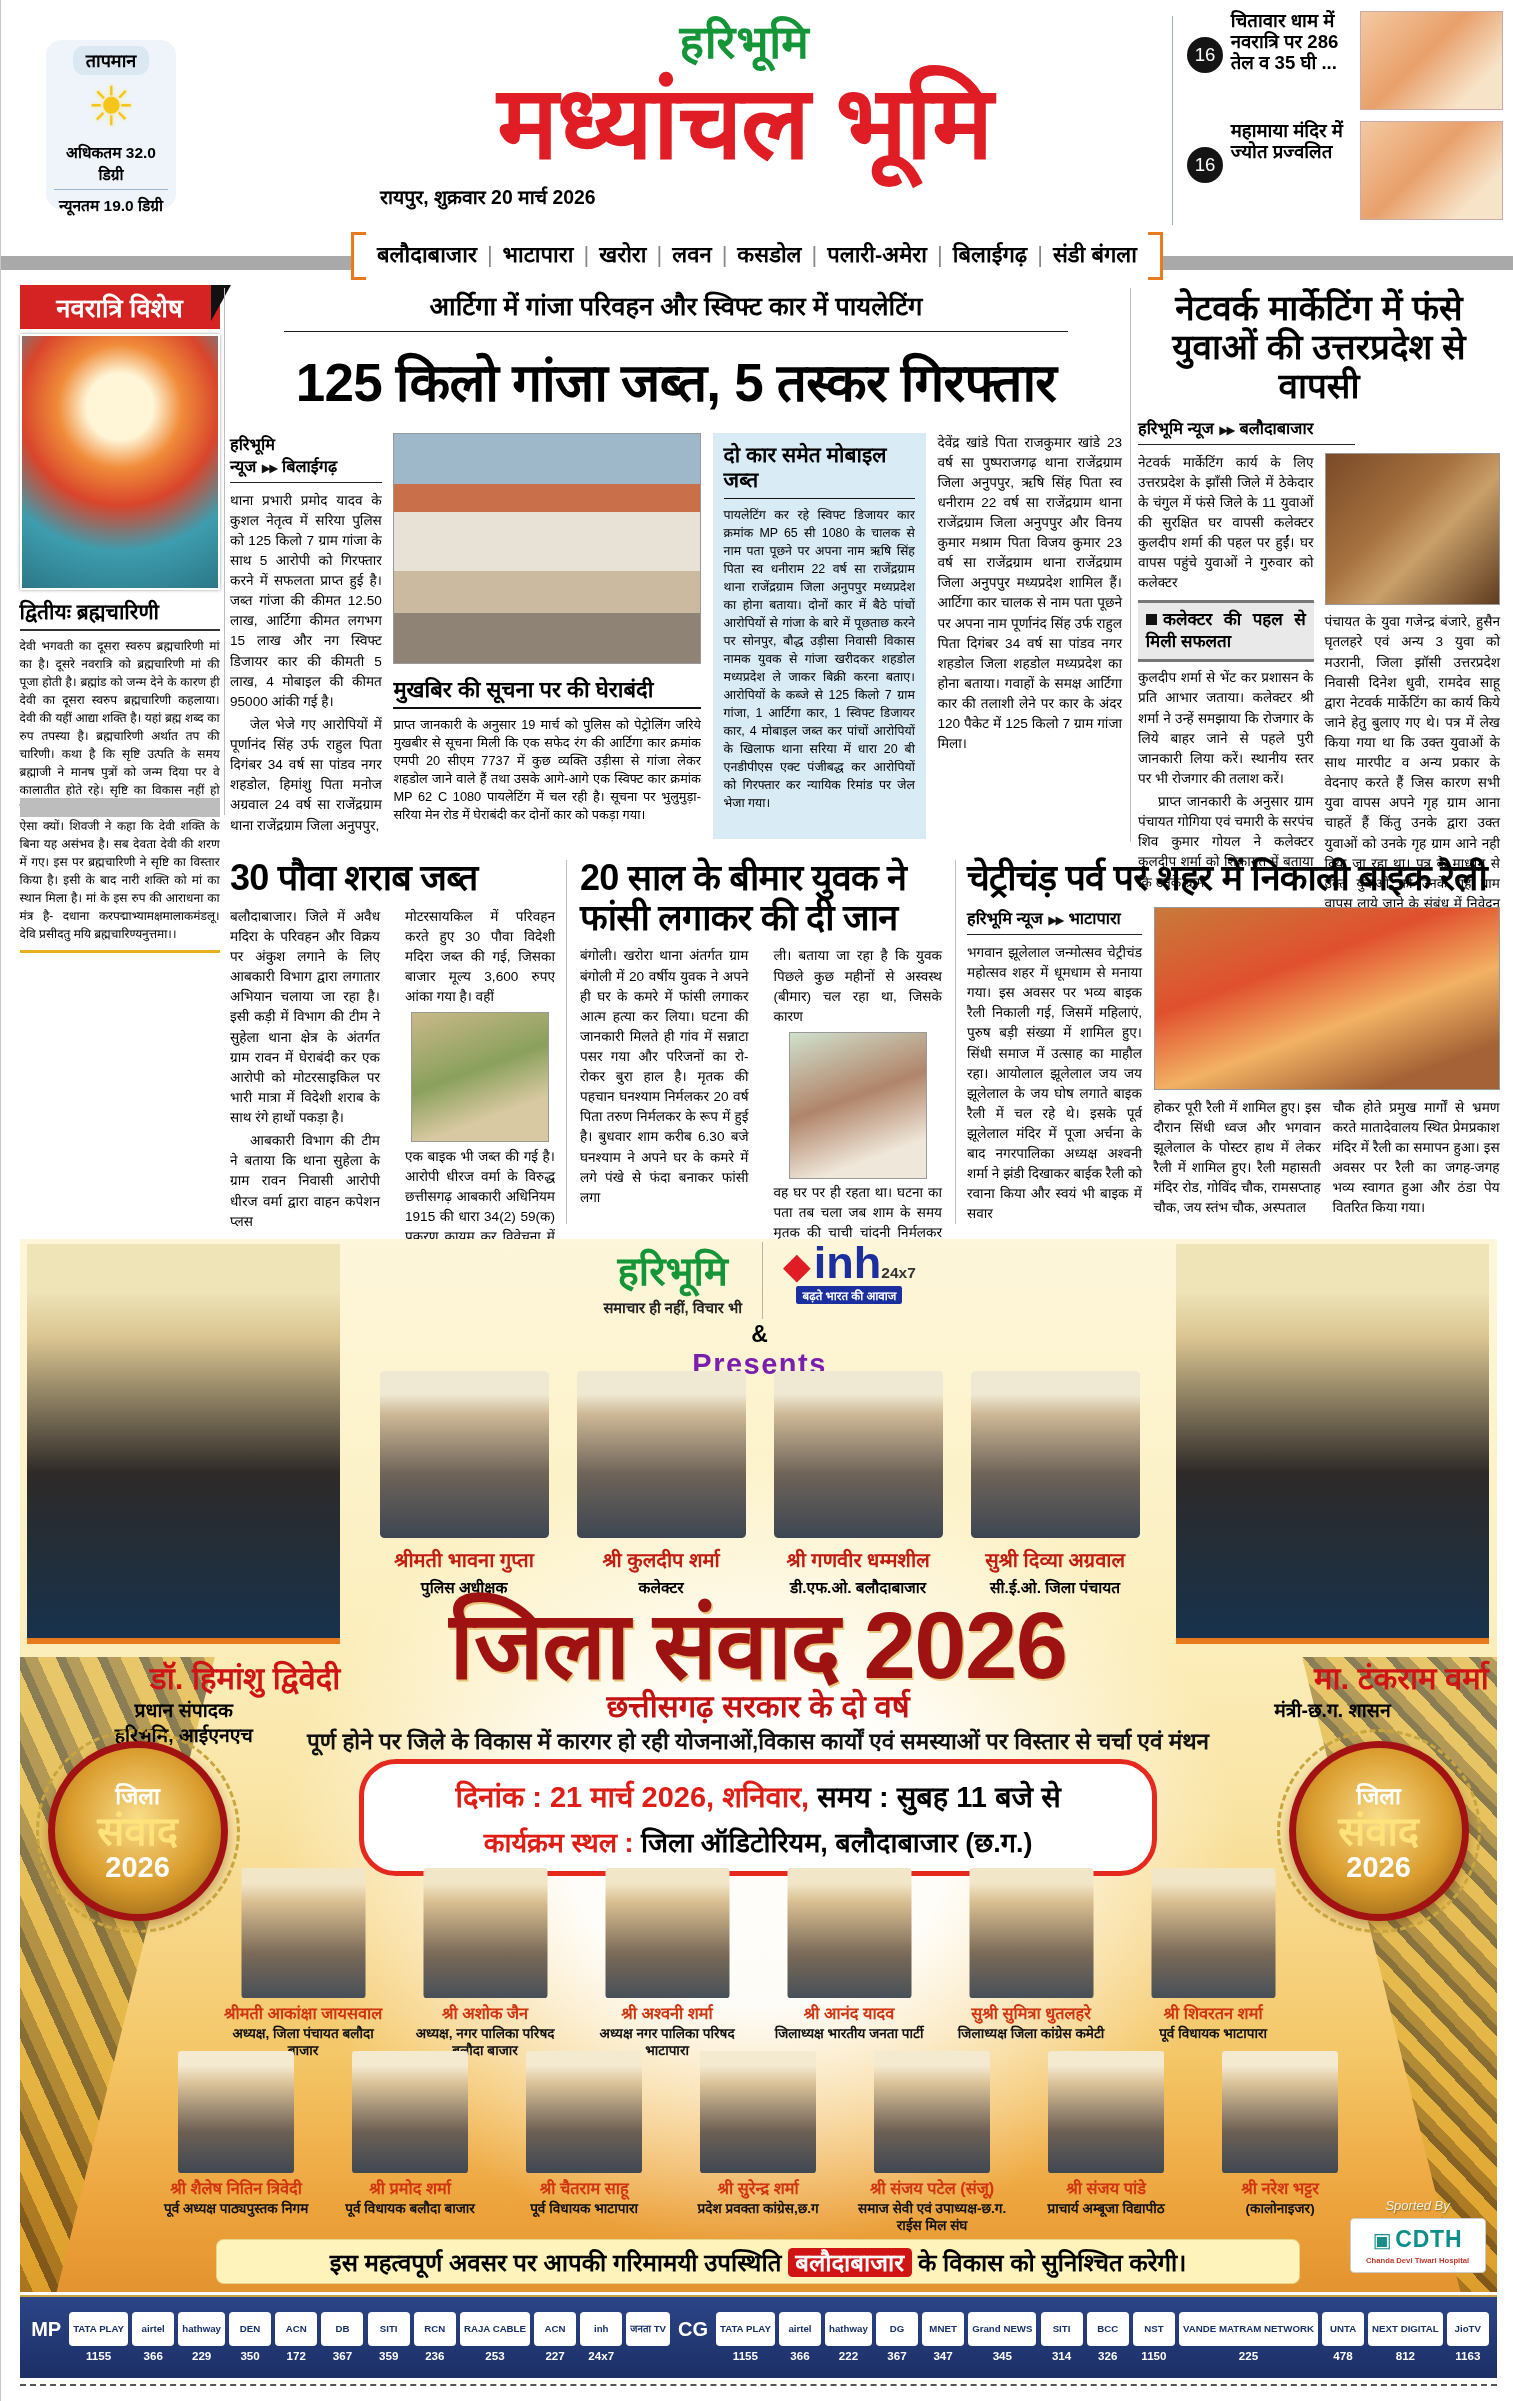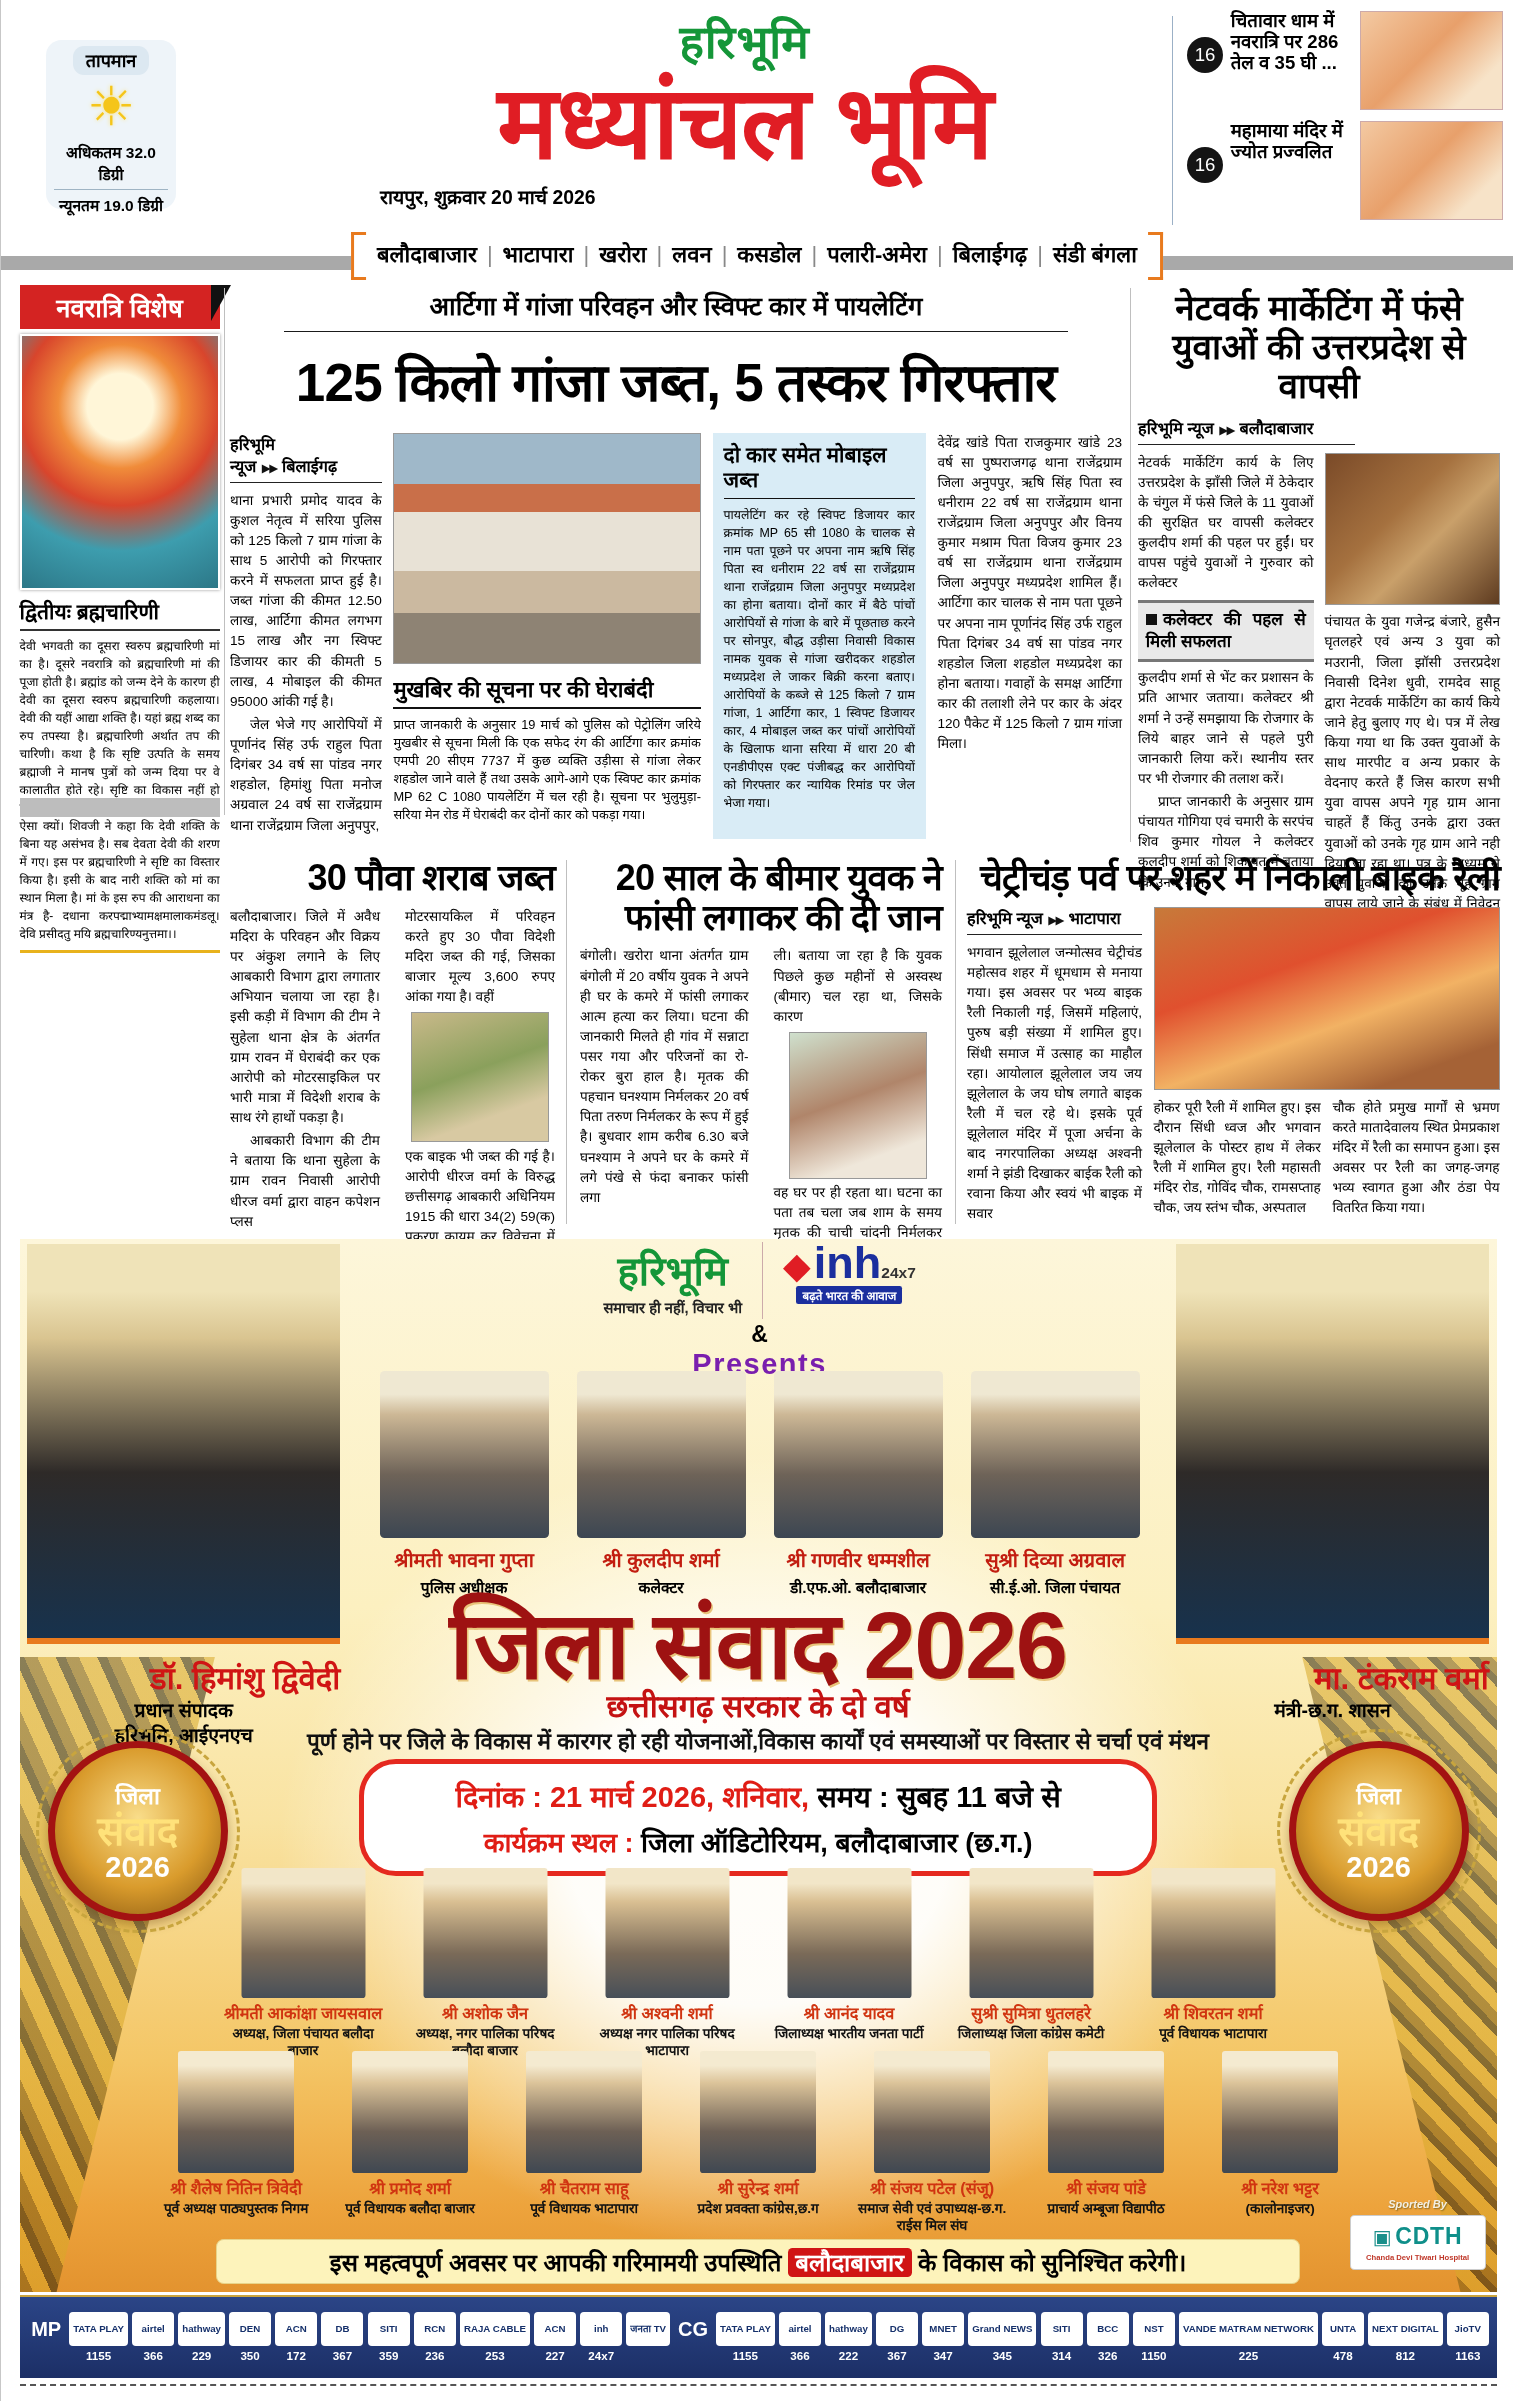--- a/index.html
+++ b/index.html
@@ -67,21 +67,21 @@
 .net-cols{display:flex;gap:11px;margin-top:6.2px}
 .net-col{width:50%}
 .ph-meet{width:100%;height:152px;border:0.8px solid #999;background:linear-gradient(135deg,#7a4a28,#a5713f 40%,#c9a06a 60%,#5e3b20);margin-bottom:7.7px}
 .inset{border-top:3.9px solid #777;border-bottom:3.9px solid #777;background:#e9e9e9;padding:6.2px 7.7px;font-size:17px;font-weight:bold;line-height:1.3;margin:6.2px 0}
 .inset .sq{display:inline-block;width:11px;height:11px;background:#111;margin-right:6.2px}
 
 .story{position:absolute;top:858px}
 #liquor{left:229px;width:325px}
 #suicide{left:579px;width:362px}
 #rally{left:966px;width:533px}
-.headline3{font-size:36px;font-weight:bold;text-align:right;letter-spacing:-0.8px;margin-bottom:9.3px;line-height:1.1}
+.headline3{font-size:36px;font-weight:bold;text-align:left;letter-spacing:-0.8px;margin-bottom:9.3px;line-height:1.1}
 .twocol{display:flex;gap:25px}
 .twocol>div{width:50%}
 .ph-liquor{width:92%;height:130px;margin:4.6px auto;border:0.8px solid #999;background:linear-gradient(160deg,#c9b98a,#8aa05c 45%,#d8c9a2 75%)}
 .ph-boy{width:82%;height:147px;margin:4.6px auto;border:0.8px solid #999;background:linear-gradient(160deg,#cfe0cd,#b0856a 45%,#efe7da 80%)}
 .ph-rally{width:100%;height:183px;border:0.8px solid #999;background:linear-gradient(160deg,#c77a3a,#e0502e 35%,#f2b264 60%,#a56236 85%)}
 .rally-grid{display:flex;gap:11.6px}
 .rally-c1{width:175px}
 .rally-right{width:346px}
 .rally-belowcols{display:flex;gap:11.6px;margin-top:7.7px}
 .rally-belowcols>div{width:50%}
@@ -130,21 +130,21 @@
 .grow1{top:629px;width:1115px}
 .grow2{top:812px;width:1208px}
 .guest{text-align:center}
 .grow1 .guest{width:160px}
 .grow2 .guest{width:152px}
 .ph-g1{width:124px;height:130px;margin:0 auto;background:linear-gradient(180deg,#f2e6c8 0 12%,#d9bf92 26%,#7a6a58 66%,#474f58 100%);border-radius:3.1px}
 .ph-g2{width:116px;height:122px;margin:0 auto;background:linear-gradient(180deg,#f4ead0 0 12%,#dcc49a 26%,#6d6055 66%,#3f4852 100%);border-radius:3.1px}
 .g-name{color:#d03410;font-size:16.3px;font-weight:bold;margin-top:6.2px;line-height:1.15}
 .g-role{color:#111;font-size:13.6px;font-weight:bold;margin-top:3.1px;line-height:1.25}
 .sponsor{position:absolute;right:11px;top:959px;width:136px;text-align:center}
-.sponsor-by{color:#f3efe3;font-size:11px;font-weight:bold;font-style:italic;text-shadow:0.8px 0.8px 1.5px #8a6a20}
+.sponsor-by{color:#f3efe3;font-size:13px;font-weight:normal;font-style:italic;text-shadow:0.8px 0.8px 1.5px #8a6a20}
 .sponsor-box{background:#fff;border:0.8px solid #ccc;border-radius:4.6px;margin-top:4.6px;padding:7.7px 4.6px}
 .cdth-mark{font-size:20px;color:#1a8f8a}
 .cdth-name{color:#0f8f8a;font-size:23px;font-weight:bold;letter-spacing:0.8px}
 .cdth-sub{color:#c0392b;font-size:7.7px;font-weight:bold;margin-top:2.3px}
 .ad-tagline{position:absolute;left:50%;transform:translateX(-50%);bottom:7.7px;width:1084px;background:#fdf3bb;border-radius:7.7px;border:1.5px solid #e8d48a;text-align:center;padding:5.4px 0;font-size:24px;font-weight:bold}
 .tag-hl{background:#d01414;color:#fff;border-radius:4.6px;padding:0.8px 7.7px;margin:0 6.2px}
 
 #chanstrip{position:absolute;left:18.6px;top:2295px;width:1477px;height:83px;background:linear-gradient(180deg,#2b4587,#1c2f66);display:flex;align-items:center;justify-content:space-between;padding:0 7.7px;border-top:2.3px solid #caa43e}
 .chan{text-align:center;color:#fff}
 .chan-box{background:#fff;border-radius:3.9px;min-width:42px;height:34px;display:flex;align-items:center;justify-content:center;font-weight:bold;color:#15306b;font-size:9.7px;line-height:1;padding:0 3.9px;white-space:pre-line}

